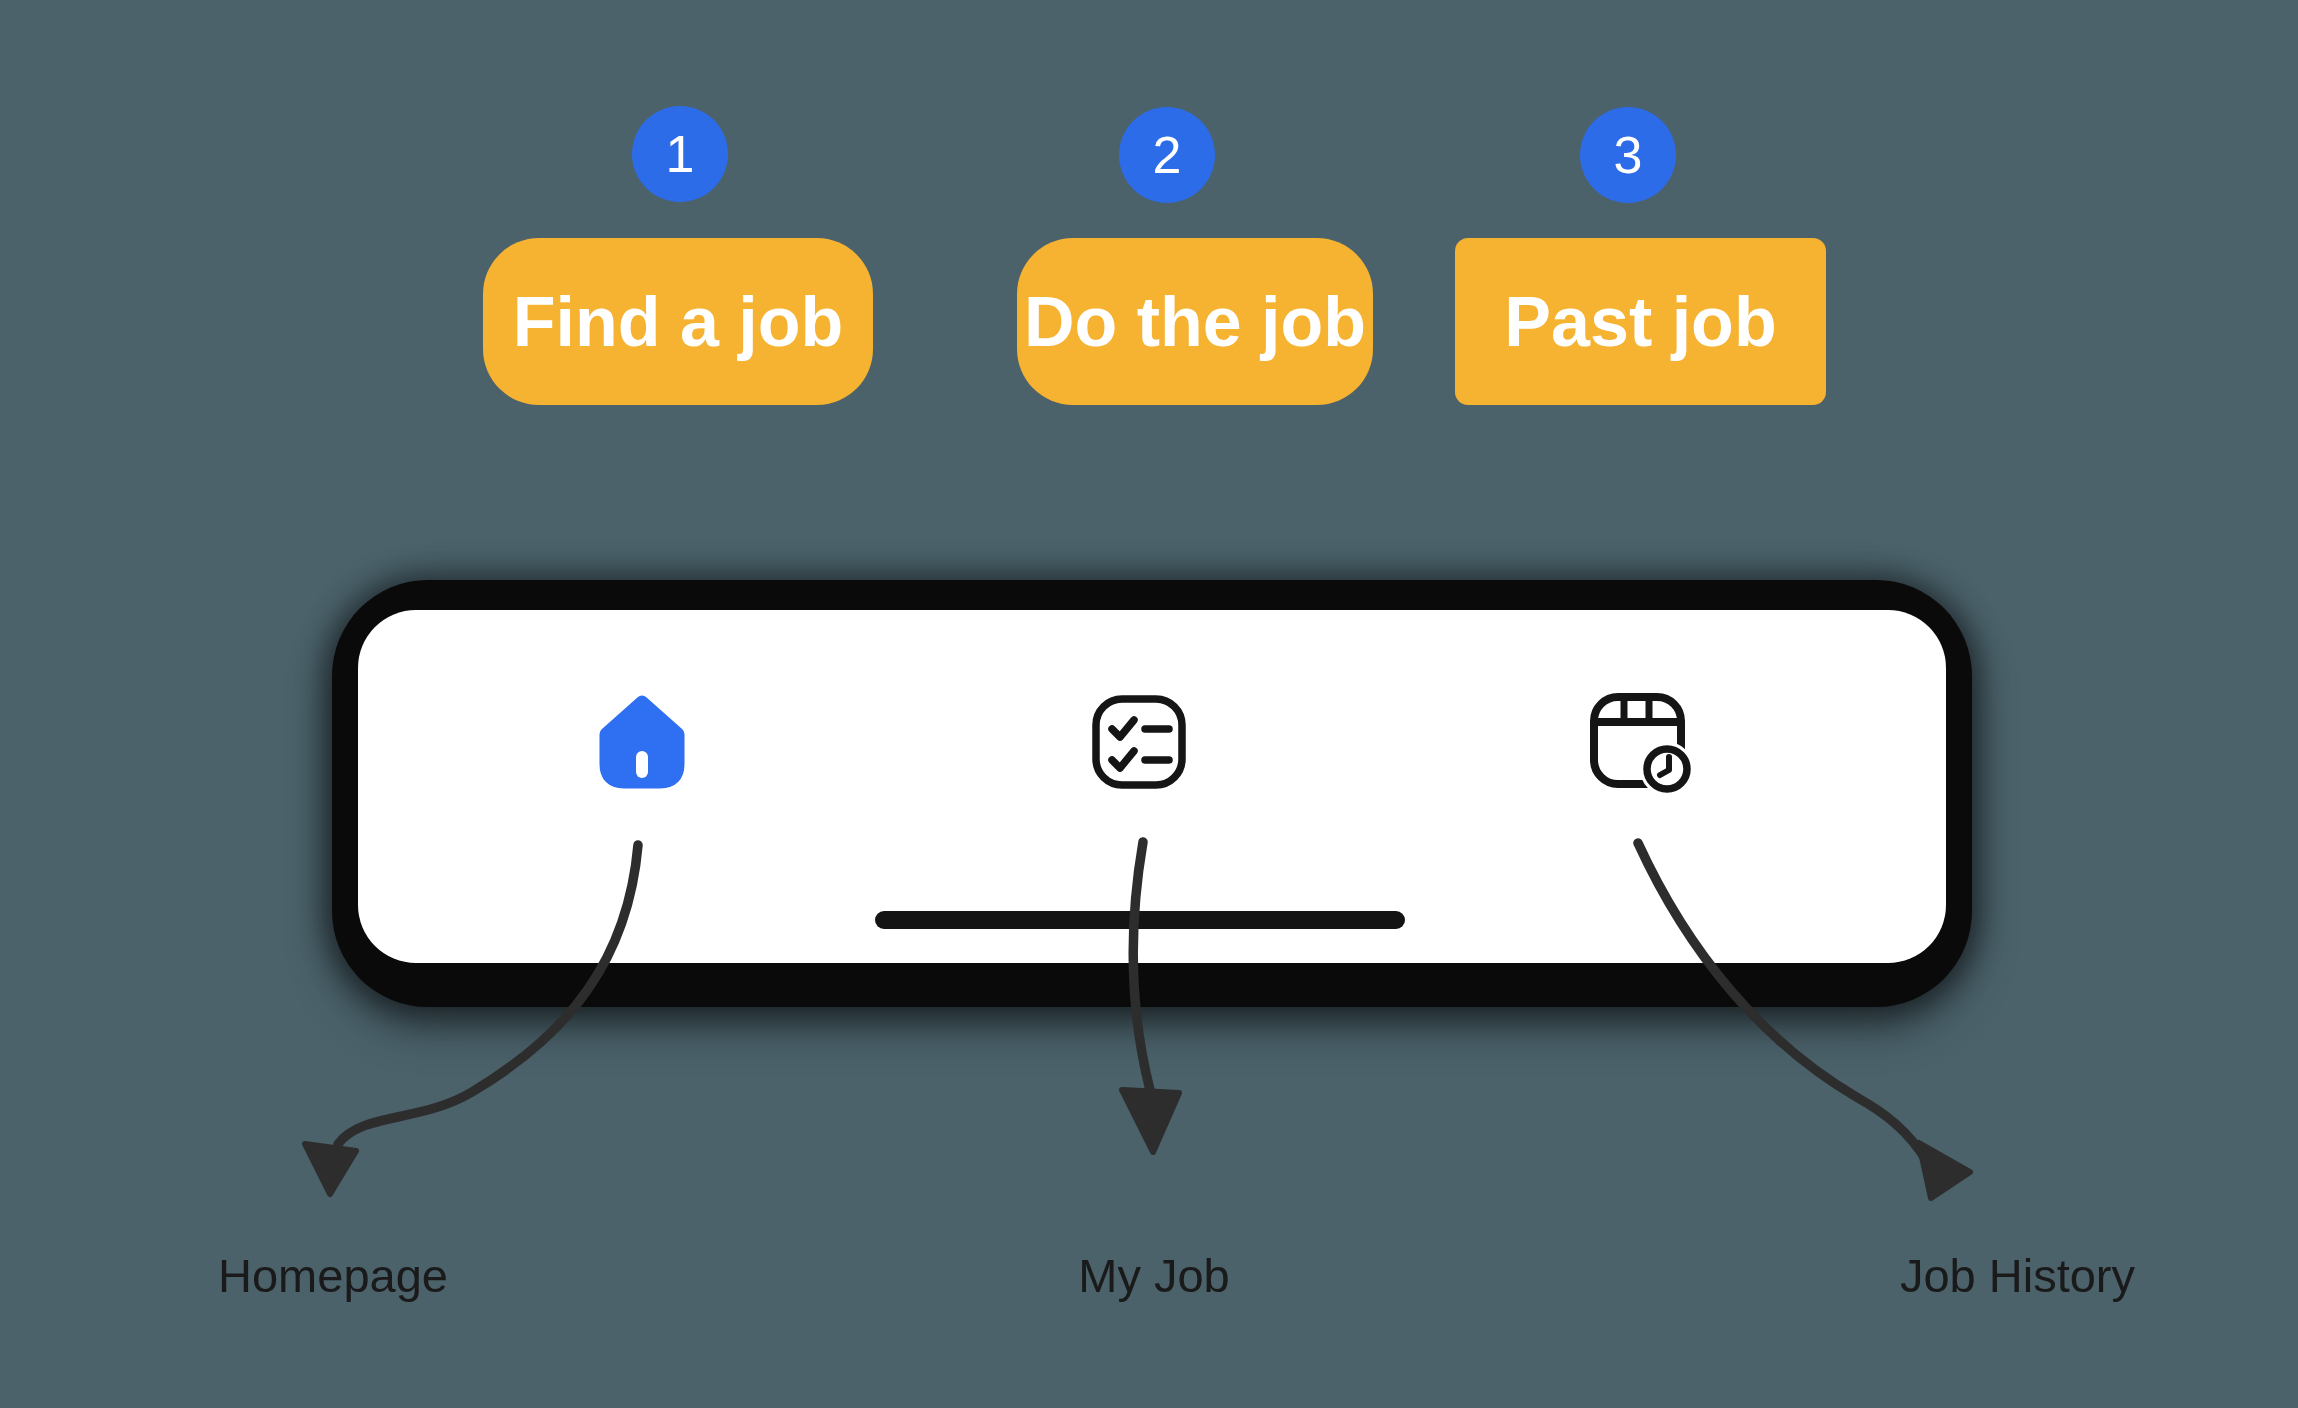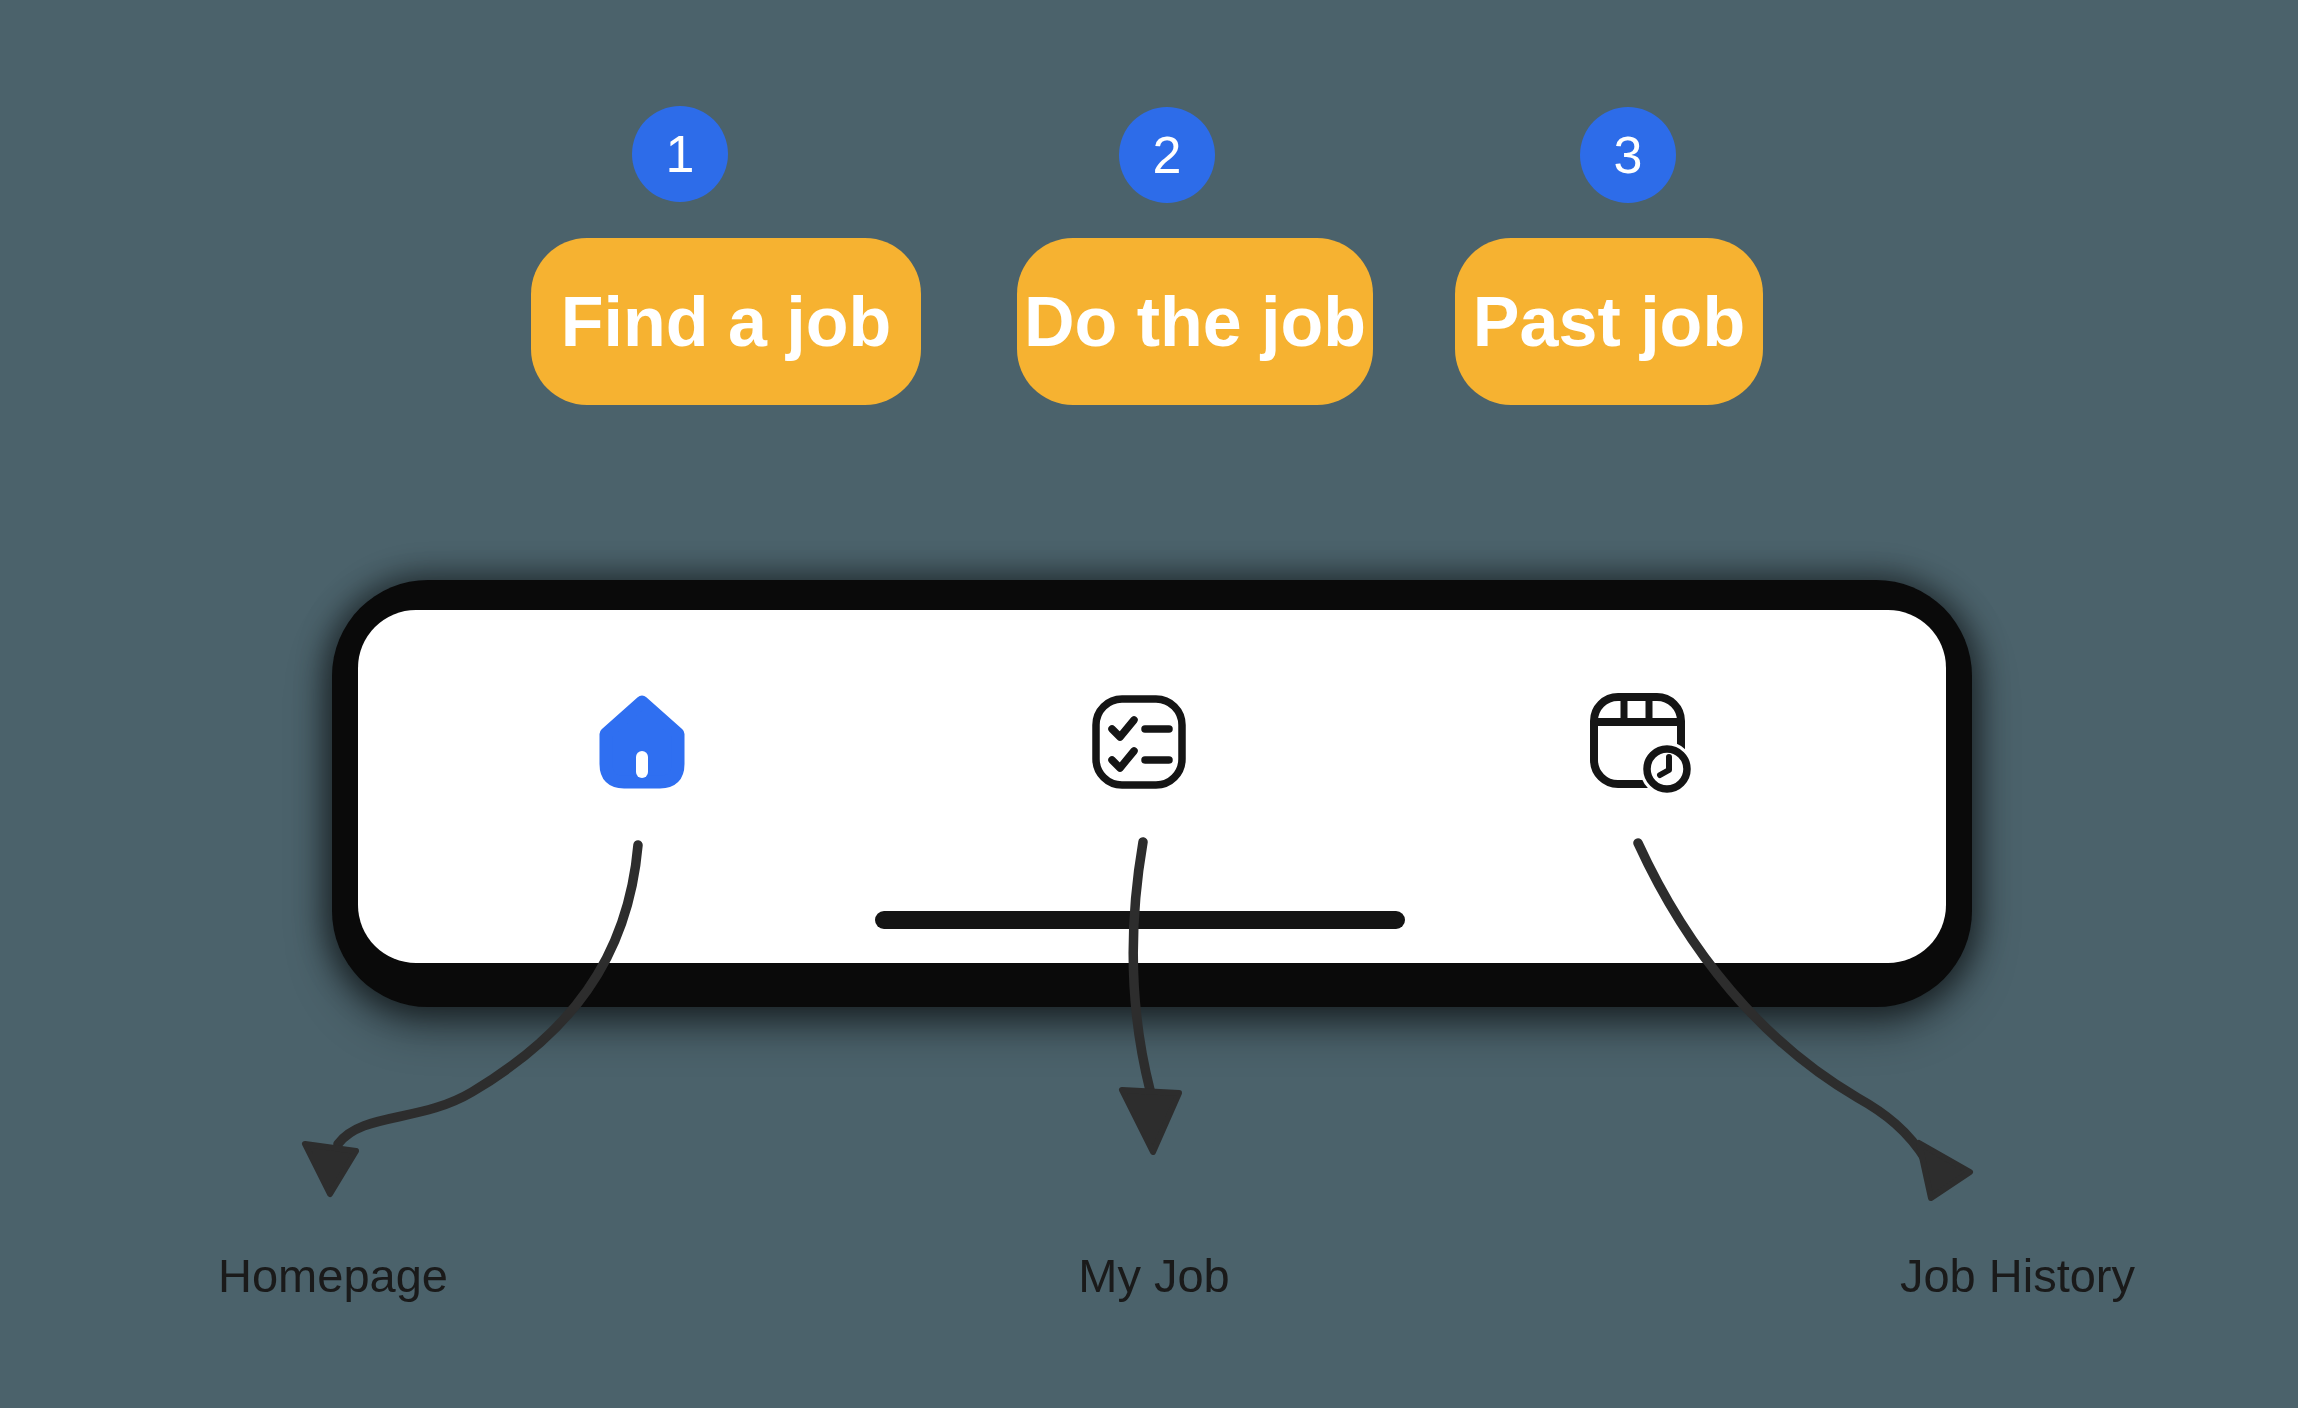--- a/index.html
+++ b/index.html
@@ -23,23 +23,23 @@
   .step-circle.c2{left:1119px;top:107px;}
   .step-circle.c3{left:1580px;top:107px;}
   
   .step-button{
     position:absolute;top:238px;height:167px;
     background:#f6b231;border-radius:56px;
     display:flex;align-items:center;justify-content:center;
     color:#ffffff;font-size:70px;font-weight:600;letter-spacing:0;
     z-index:3;white-space:nowrap;
   }
-  .step-button.b1{left:483px;width:390px;margin-left:48px;}
+  .step-button.b1{left:483px;width:390px;}
   .step-button.b2{left:1017px;width:356px;}
-  .step-button.b3{left:1455px;width:308px;}
+  .step-button.b3{left:1455px;width:371px;border-radius:13px;}
   
   .tabbar-frame{
     position:absolute;left:332px;top:580px;
     width:1640px;height:427px;
     background:#0a0a0a;border-radius:96px;
     box-shadow:0 0 28px 8px rgba(0,0,0,.45), 0 20px 45px rgba(0,0,0,.4);
     z-index:1;
   }
   .tabbar-surface{
     position:absolute;left:26px;right:26px;top:30px;bottom:44px;

